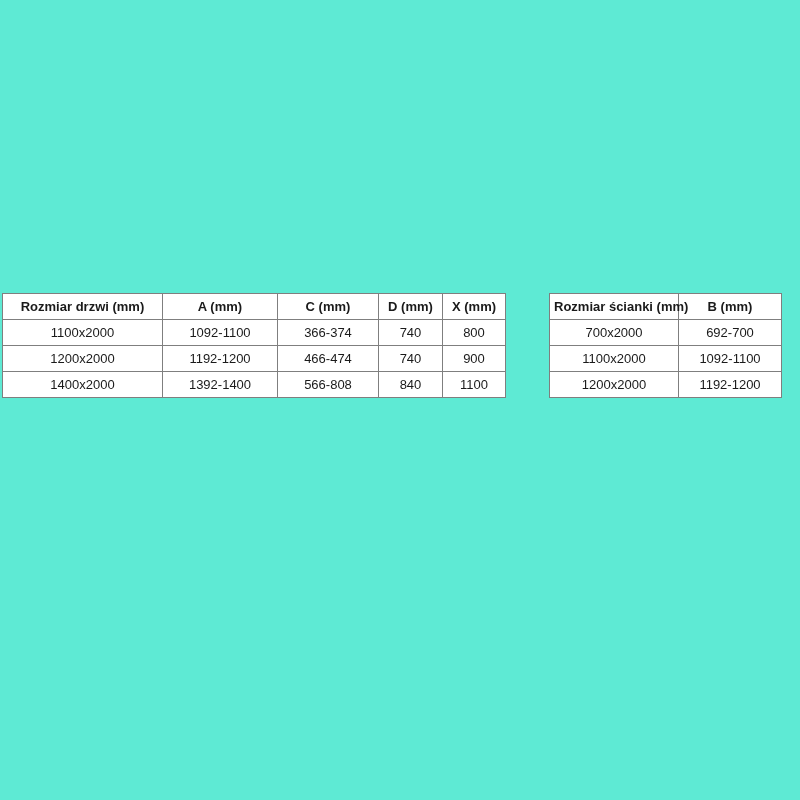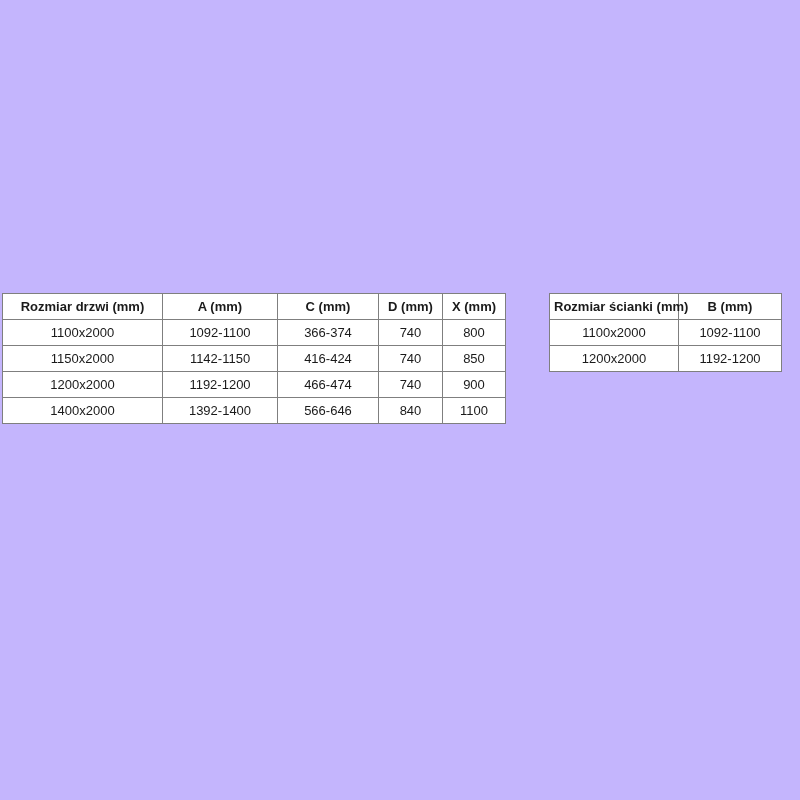--- a/index.html
+++ b/index.html
@@ -1,21 +1,21 @@
 <!DOCTYPE html>
 <html><head>
 <meta charset="utf-8">
 <style>
   * { margin: 0; padding: 0; box-sizing: border-box; }
   html, body { background: #ffffff; }
   .canvas {
     position: relative;
     width: 800px;
     height: 800px;
-    background: #c4b5fd;
+    background: #5eead4;
     font-family: "Liberation Sans", sans-serif;
     color: #1a1a1a;
     overflow: hidden;
   }
   table.spec {
     position: absolute;
     border-collapse: collapse;
     table-layout: fixed;
     background: #ffffff;
   }
@@ -58,56 +58,53 @@
     </thead>
     <tbody>
       <tr>
         <td>1100x2000</td>
         <td>1092-1100</td>
         <td>366-374</td>
         <td>740</td>
         <td>800</td>
       </tr>
       <tr>
-        <td>1150x2000</td>
-        <td>1142-1150</td>
-        <td>416-424</td>
-        <td>740</td>
-        <td>850</td>
-      </tr>
-      <tr>
         <td>1200x2000</td>
         <td>1192-1200</td>
         <td>466-474</td>
         <td>740</td>
         <td>900</td>
       </tr>
       <tr>
         <td>1400x2000</td>
         <td>1392-1400</td>
-        <td>566-646</td>
+        <td>566-808</td>
         <td>840</td>
         <td>1100</td>
       </tr>
     </tbody>
   </table>
 
   <table class="spec" id="wall-table">
     <colgroup>
       <col style="width:129px">
         <col style="width:103px">
     </colgroup>
     <thead>
       <tr>
         <th>Rozmiar ścianki (mm)</th>
         <th>B (mm)</th>
       </tr>
     </thead>
     <tbody>
       <tr>
+        <td>700x2000</td>
+        <td>692-700</td>
+      </tr>
+      <tr>
         <td>1100x2000</td>
         <td>1092-1100</td>
       </tr>
       <tr>
         <td>1200x2000</td>
         <td>1192-1200</td>
       </tr>
     </tbody>
   </table>
 

